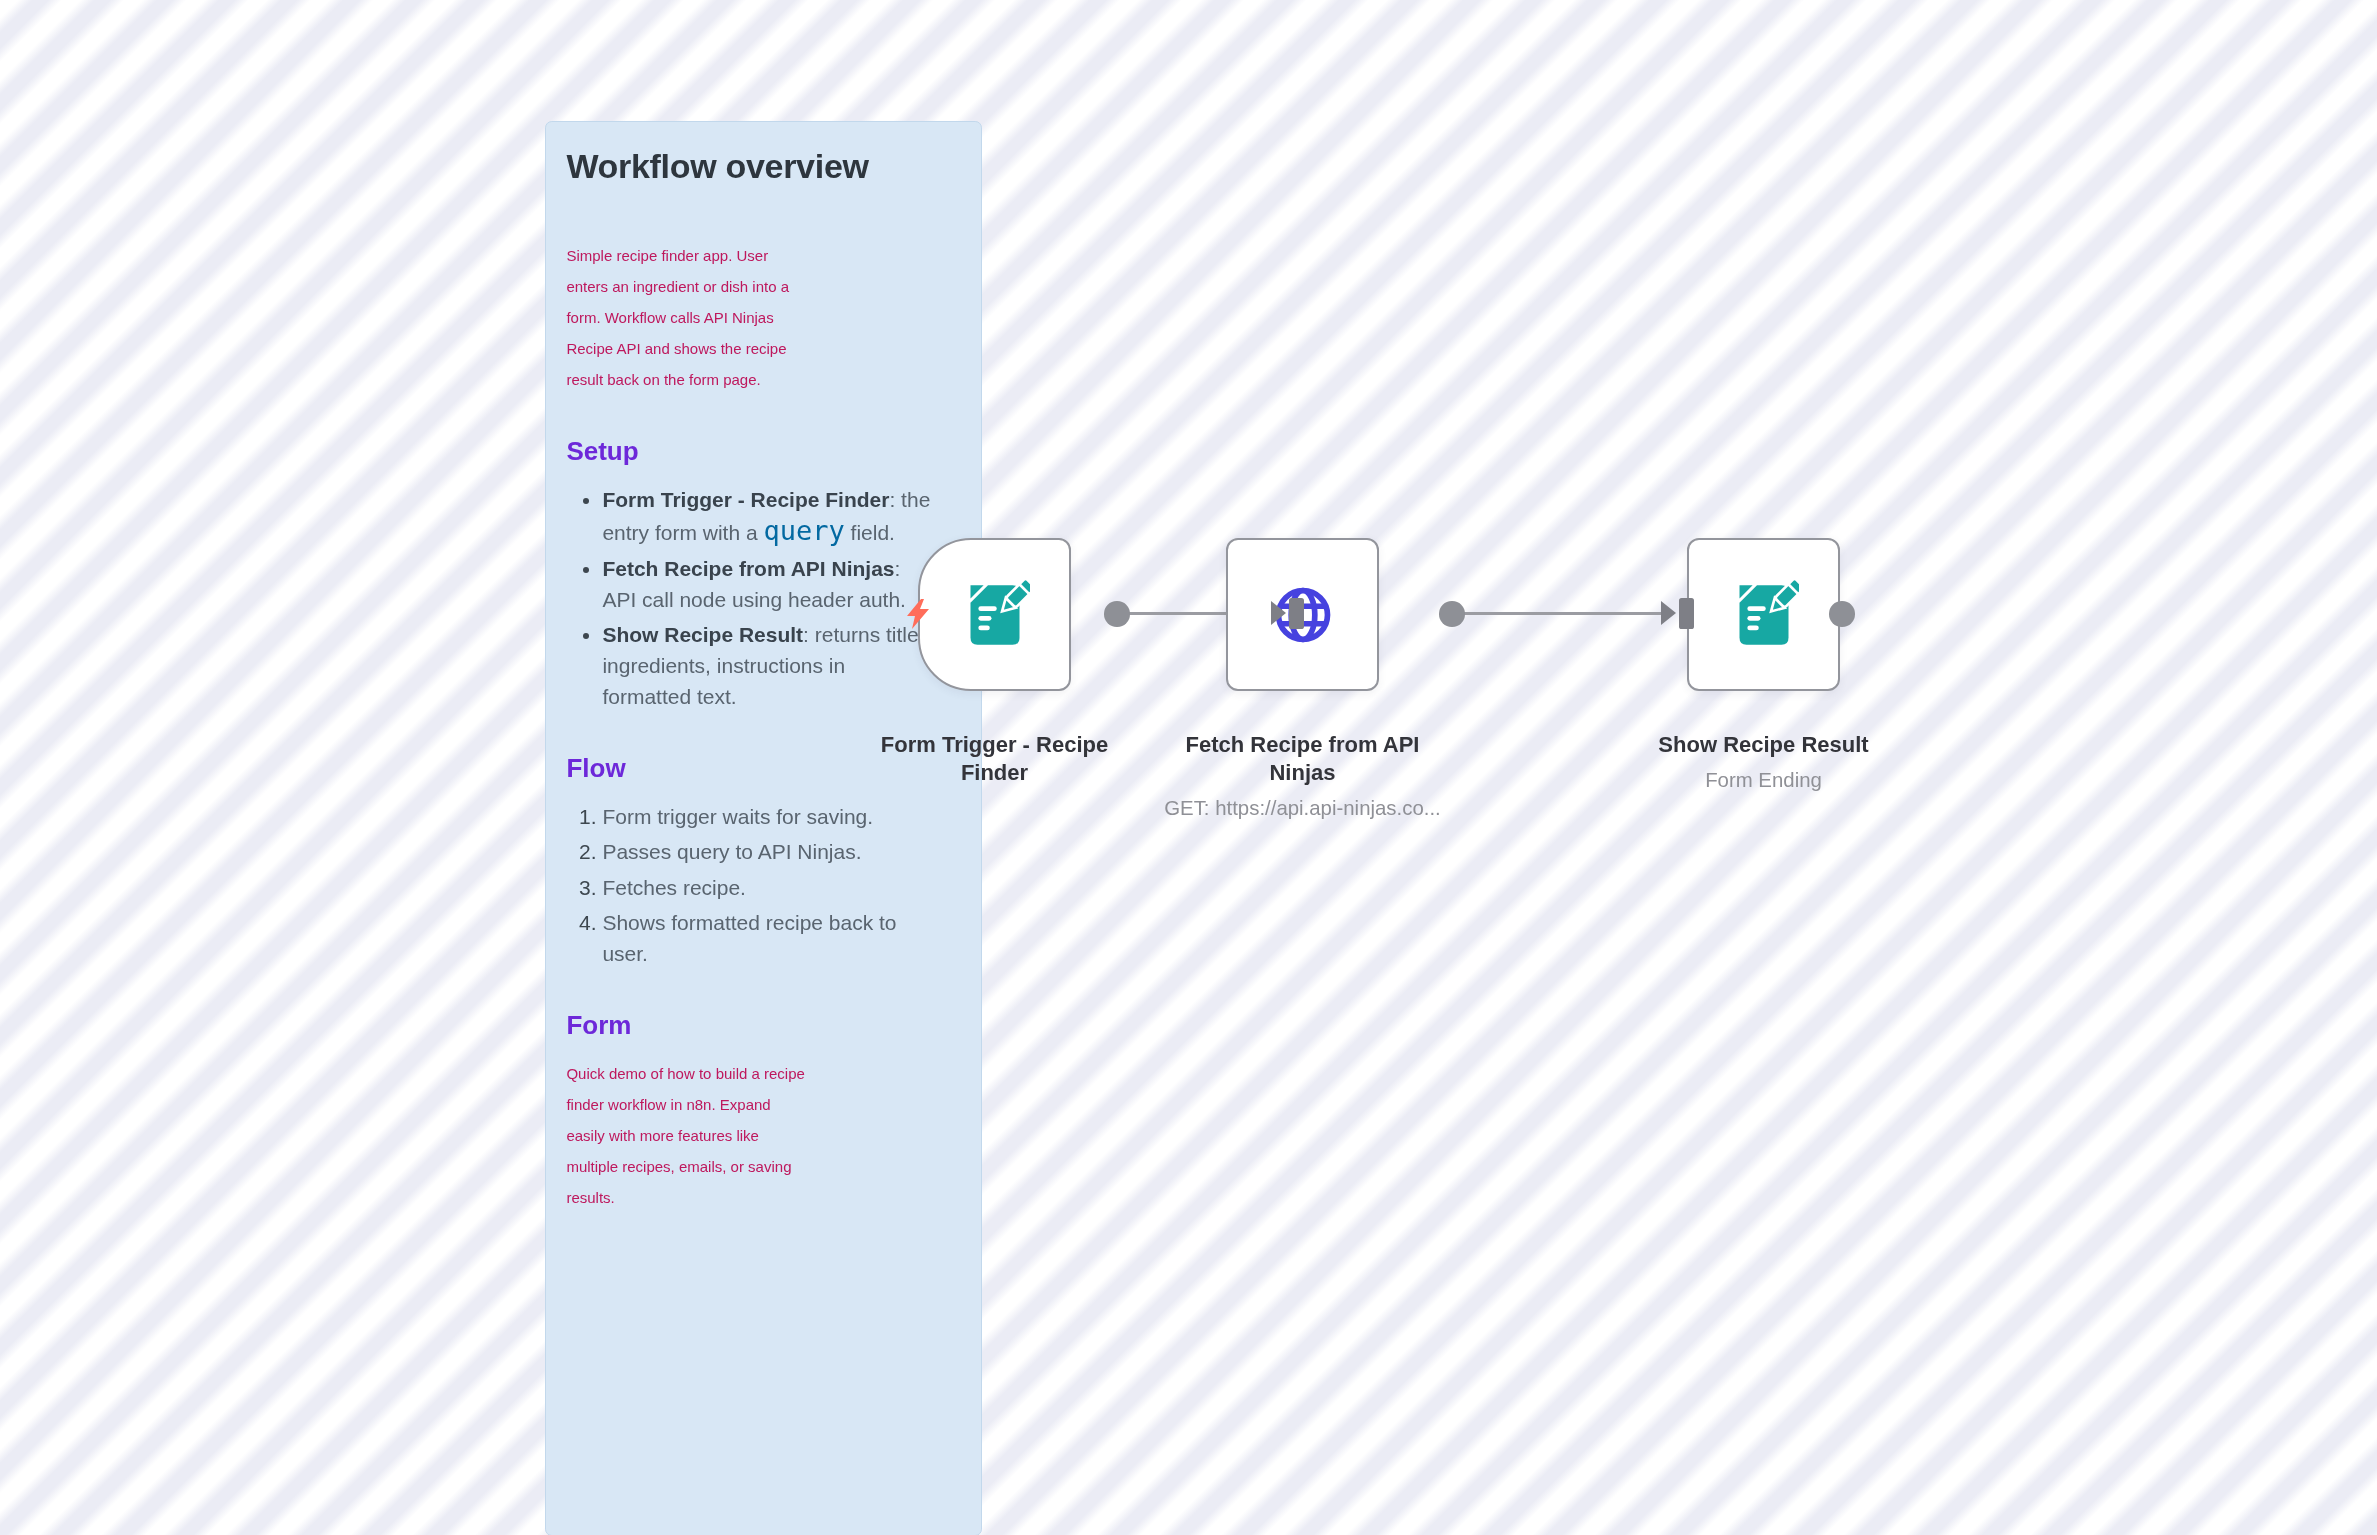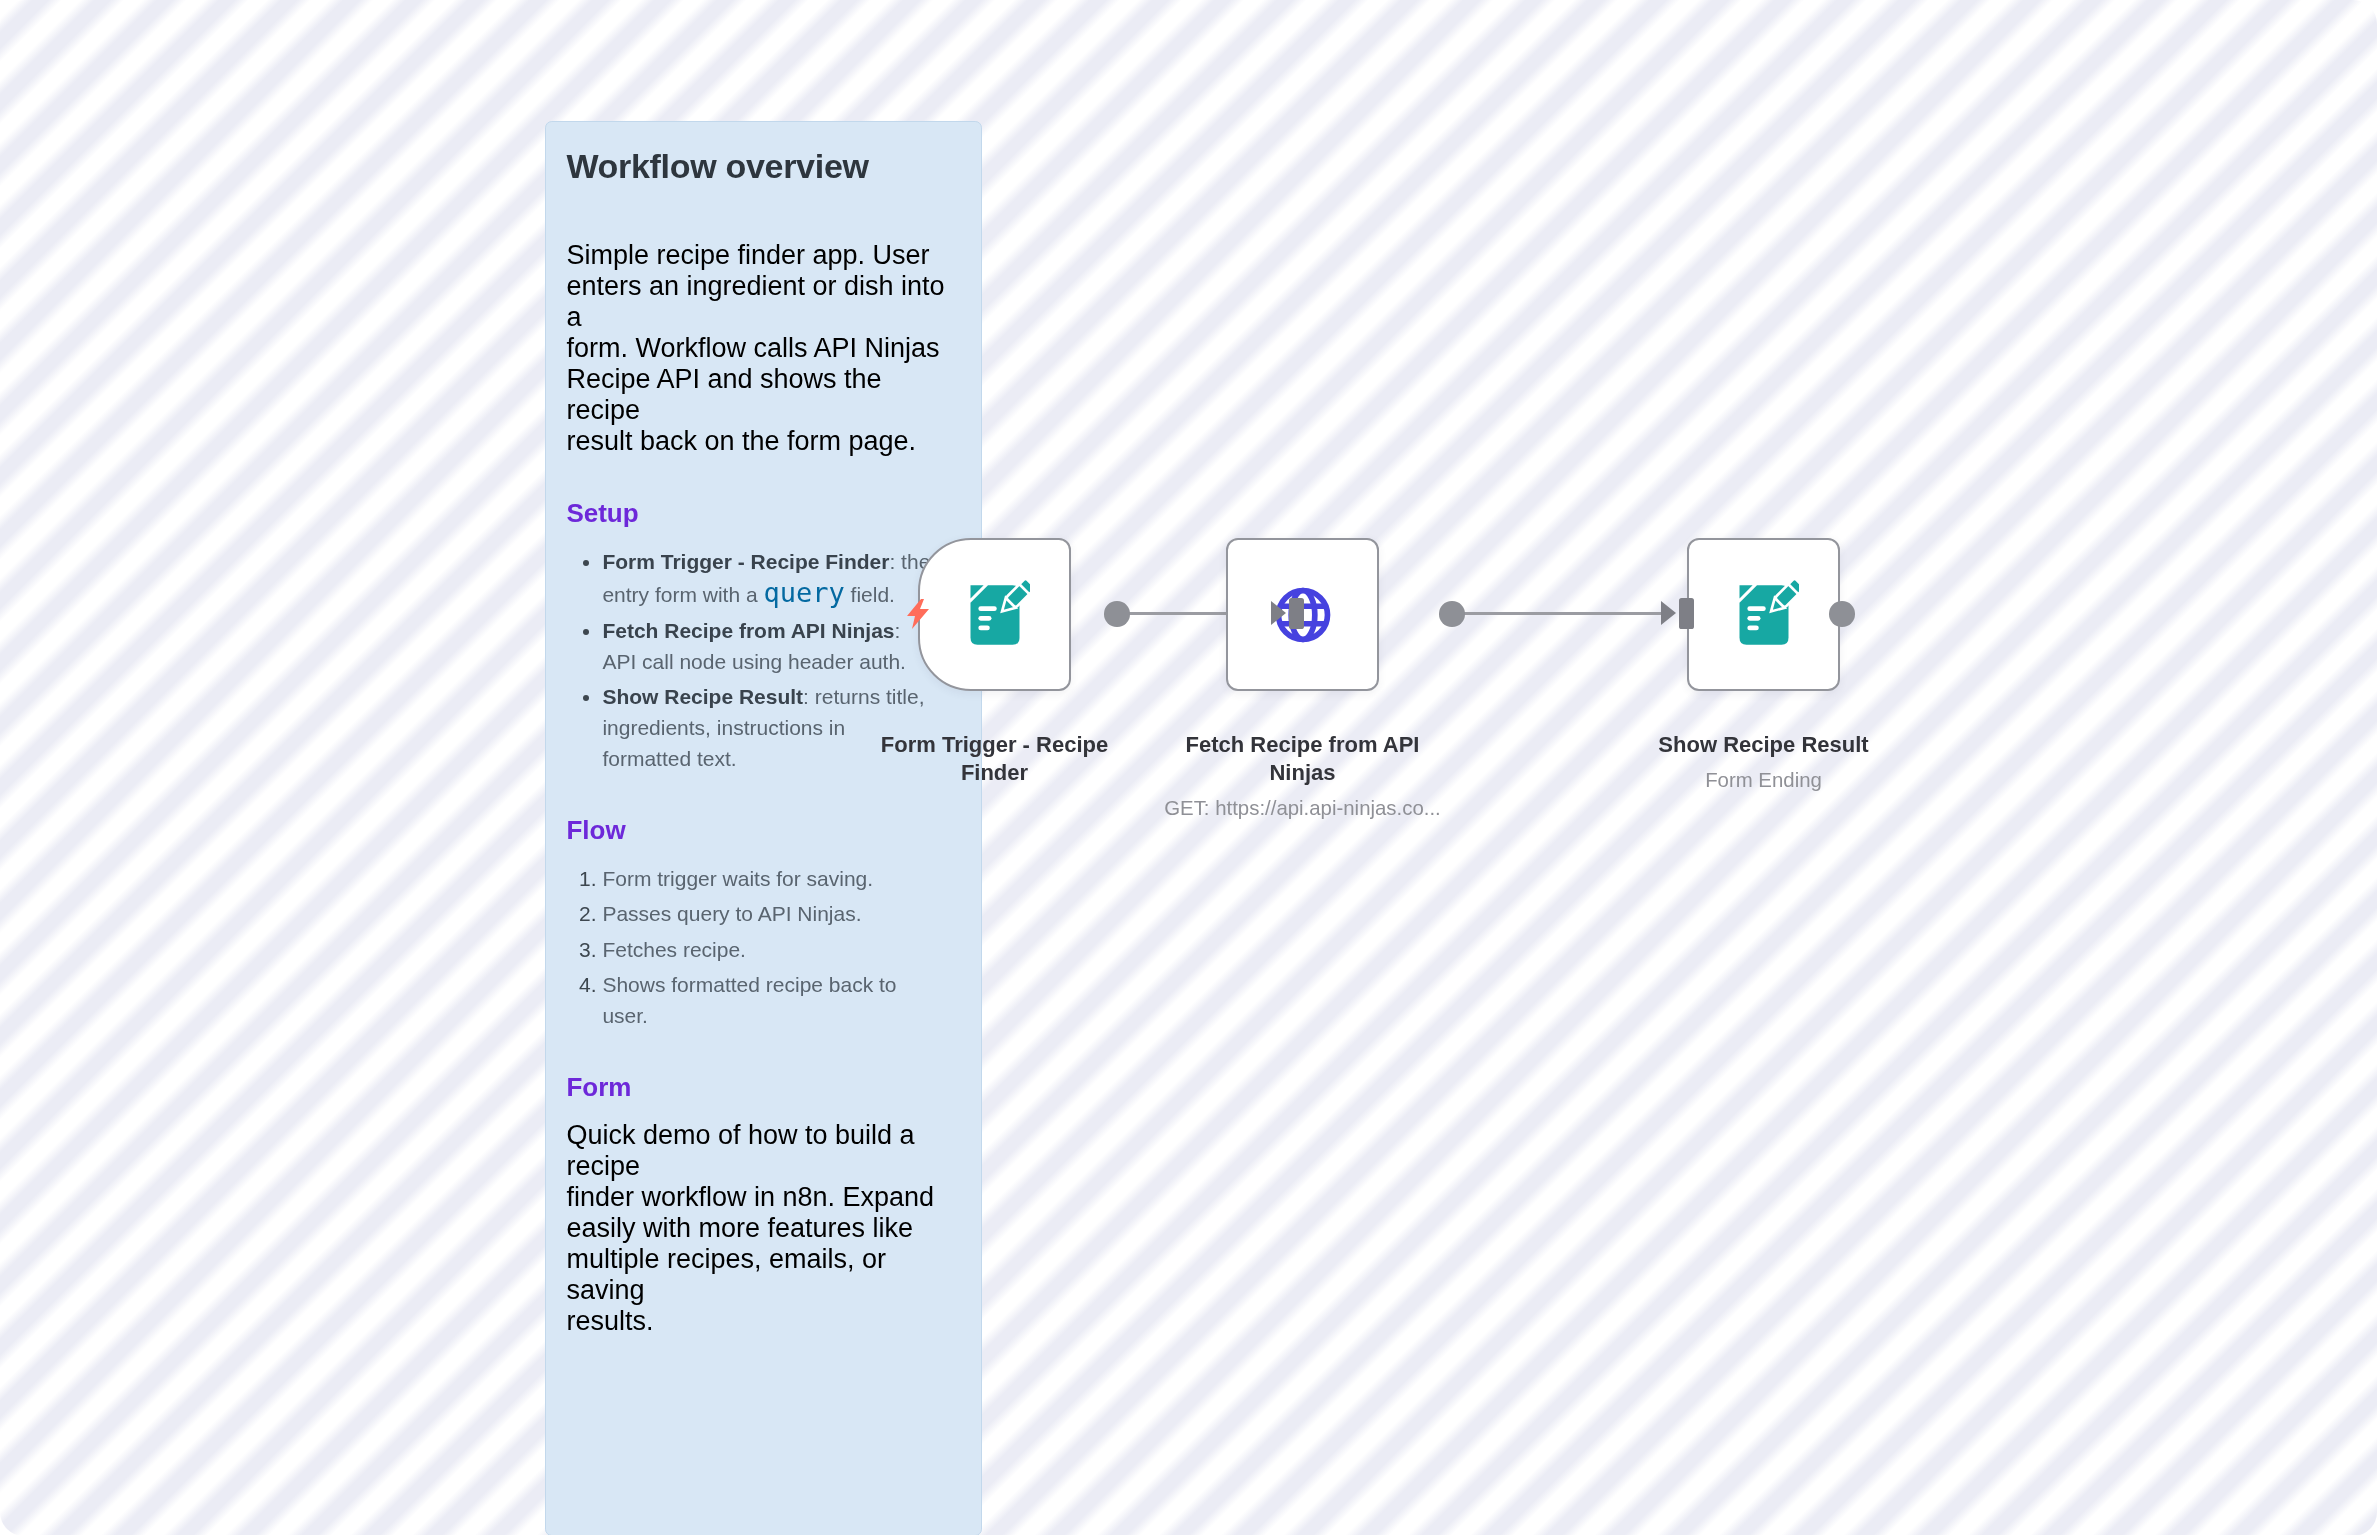--- a/index.html
+++ b/index.html
@@ -8,35 +8,34 @@
     font-family:"Liberation Sans","DejaVu Sans",sans-serif;
     background:#ffffff;
     overflow:hidden;
   }
   .canvas {
     position:relative; width:2377px; height:1536px;
     background:repeating-linear-gradient(135deg,
       #ffffff 0px, #ffffff 12.8px,
       #ebecf5 23px, #ebecf5 34px,
       #ffffff 44px);
-    border-radius:24px;
   }
 
   
   .sticky {
     position:absolute; left:545px; top:121px; width:437px; height:1415px;
     background:#d8e7f5; border:0.9px solid #c2d8ec; border-radius:6.8px;
     padding:22px 20.4px; z-index:1;
   }
   .sticky h1 {
     font-size:34px; font-weight:700; color:#2e363e;
     margin:3.4px 0 54px; letter-spacing:-0.3px;
   }
   .sticky p {
-    font-size:27px; line-height:31px; color:#000000;
+    font-size:15px; line-height:31px; color:#be185d;
     white-space:pre-line; margin:0 0 39px;
   }
   .sticky h2 {
     font-size:26px; font-weight:700; color:#6d28d9;
     margin:41px 0 17px;
   }
   .sticky ul, .sticky ol { margin:0 0 39px; padding-left:36px; }
   .sticky li {
     font-size:21px; line-height:31px; color:#59646f;
     white-space:pre-line; margin-bottom:4.3px;

